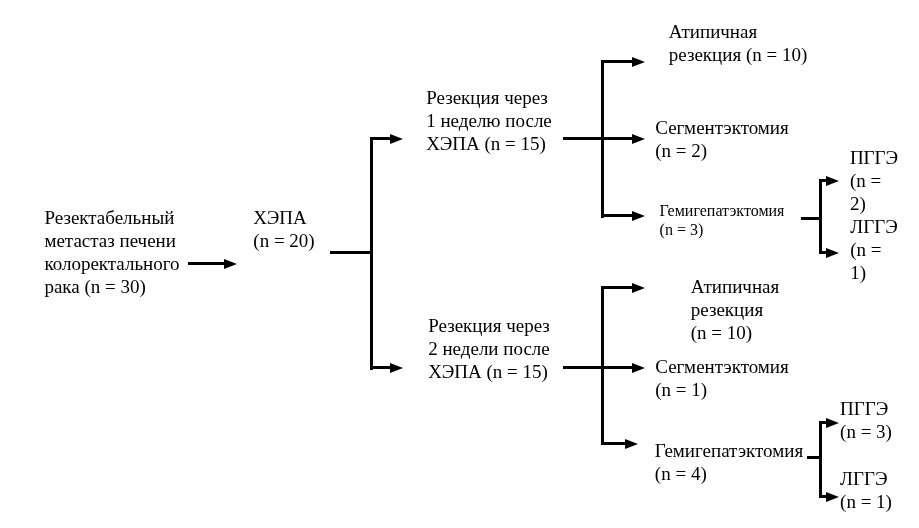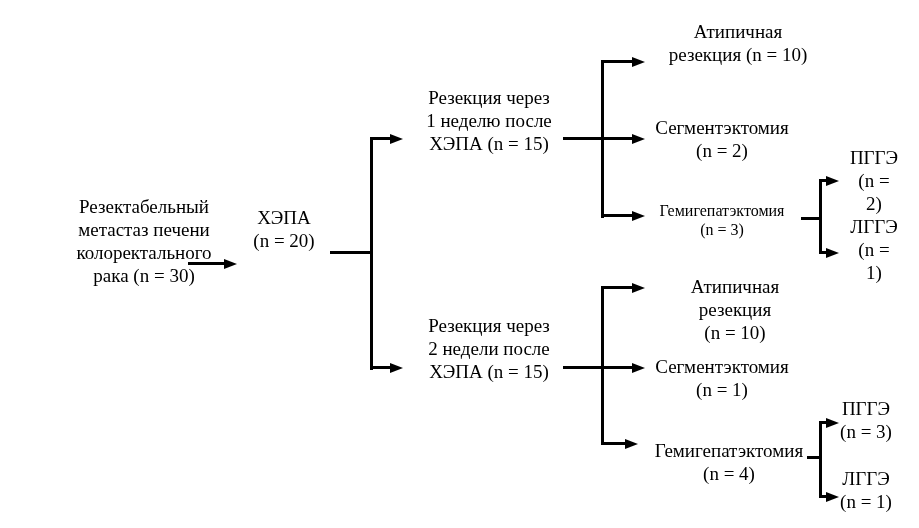--- a/index.html
+++ b/index.html
@@ -8,41 +8,40 @@
     width: 919px;
     height: 528px;
     background: #ffffff;
     color: #000000;
     font-family: "Liberation Serif", "DejaVu Serif", serif;
     overflow: hidden;
   }
   .node {
     position: absolute;
     transform: translate(-50%, -50%);
-    text-align: center;
     white-space: pre-line;
     font-size: 19px;
     line-height: 23px;
   }
   .node.small { font-size: 16px; line-height: 19px; }
   .hline { position: absolute; height: 3px; background: #000000; }
   .vline { position: absolute; width: 3px; background: #000000; }
   .arrowhead {
     position: absolute; width: 0; height: 0;
     border-left: 13px solid #000000;
     border-top: 5px solid transparent;
     border-bottom: 5px solid transparent;
   }
 </style>
 </head>
 <body>
 
 <div class="canvas">
 
-  <div class="node" style="left:112px; top:241px;margin-left:32px;">Резектабельный
+  <div class="node" style="left:112px; top:252px;">Резектабельный
 метастаз печени
 колоректального
 рака (n = 30)</div>
   <div class="node" style="left:284px; top:229px;">ХЭПА
 (n = 20)</div>
 
   <div class="node" style="left:489px; top:120px;">Резекция через
 1 неделю после
 ХЭПА (n = 15)</div>
   <div class="node" style="left:738px; top:43px;">Атипичная

